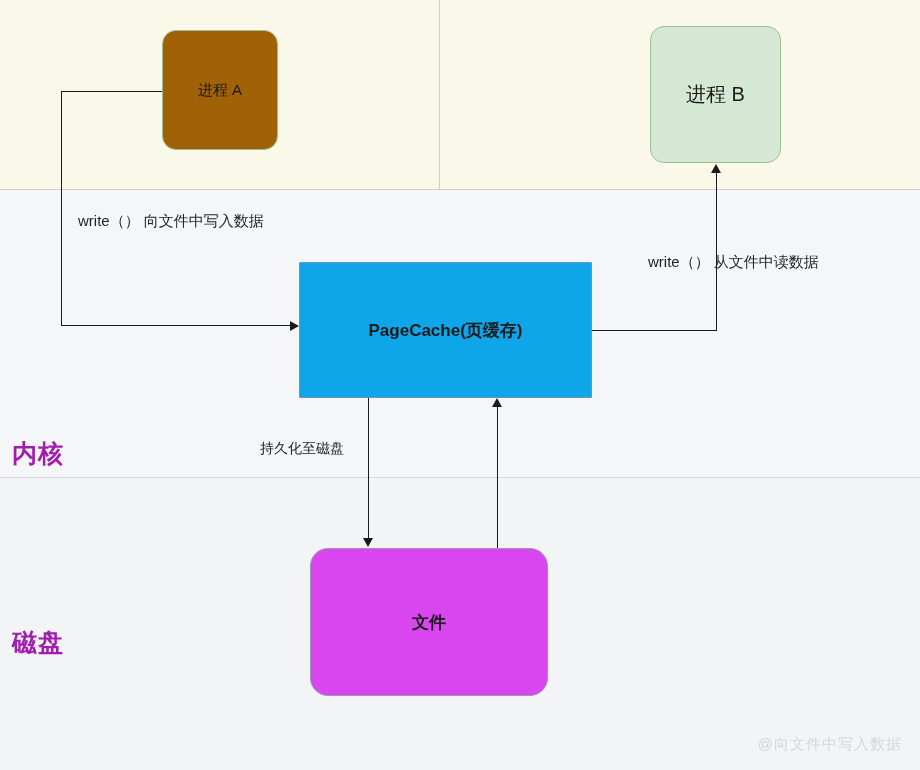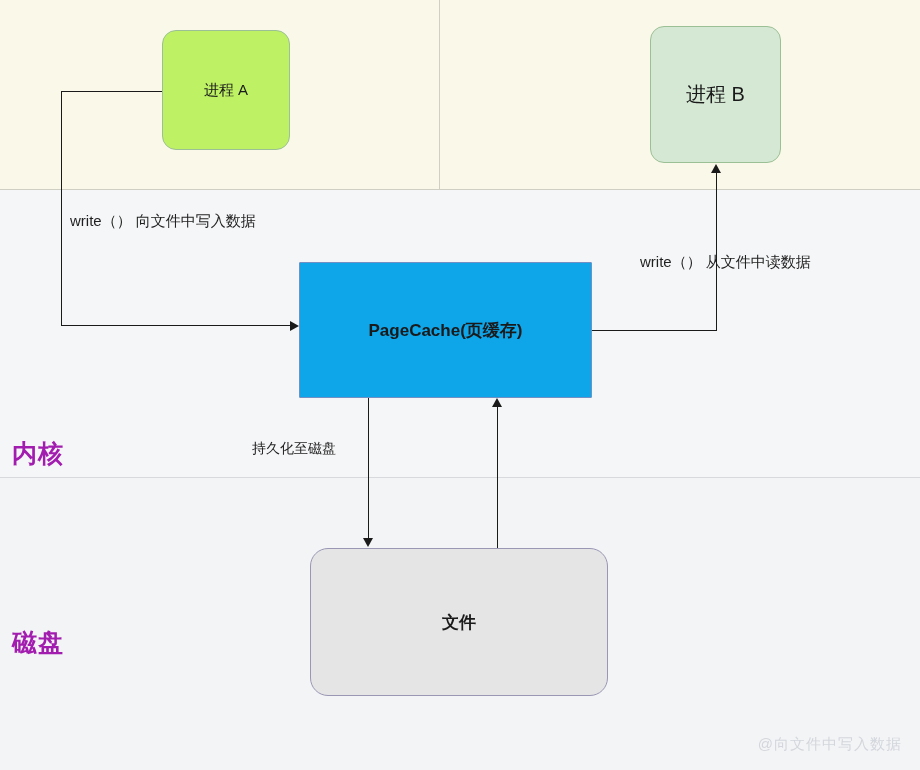--- a/index.html
+++ b/index.html
@@ -61,22 +61,22 @@
   .node {
     position: absolute;
     box-sizing: border-box;
     display: flex;
     align-items: center;
     justify-content: center;
     color: #1a1a1a;
   }
   .node-proc-a {
     left: 162px; top: 30px;
-    width: 128px; height: 120px;
-    background: #bef264;
+    width: 116px; height: 120px;
+    background: #a16207;
     border: 1px solid #9cc095;
     border-radius: 14px;
     font-size: 15px;
   }
   .node-proc-b {
     left: 650px; top: 26px;
     width: 131px; height: 137px;
     background: #d5e8d4;
     border: 1px solid #9cc095;
     border-radius: 14px;
@@ -86,22 +86,22 @@
     left: 299px; top: 262px;
     width: 293px; height: 136px;
     background: #0ea5e9;
     border: 1px solid #7290c4;
     border-radius: 1px;
     font-size: 17px;
     font-weight: bold;
   }
   .node-file {
     left: 310px; top: 548px;
-    width: 298px; height: 148px;
-    background: #e5e5e5;
+    width: 238px; height: 148px;
+    background: #d946ef;
     border: 1px solid #9a97b5;
     border-radius: 18px;
     font-size: 17px;
     font-weight: bold;
   }
 
   
   .seg {
     position: absolute;
     background: #1a1a1a;
@@ -147,20 +147,21 @@
   .ah-read  { left: 711px; top: 164px; }
   .ah-persist { left: 363px; top: 538px; }
   .ah-readback { left: 492px; top: 398px; }
 
   
   .edge-label {
     position: absolute;
     font-size: 15px;
     color: #1f1f1f;
     white-space: nowrap;
+    margin-left: 8px;
   }
   .lbl-write  { left: 70px;  top: 212px; }
   .lbl-read   { left: 640px; top: 253px; }
   .lbl-persist{ left: 252px; top: 440px; font-size: 14px; }
 
   
   .watermark {
     position: absolute;
     right: 18px;
     bottom: 16px;

